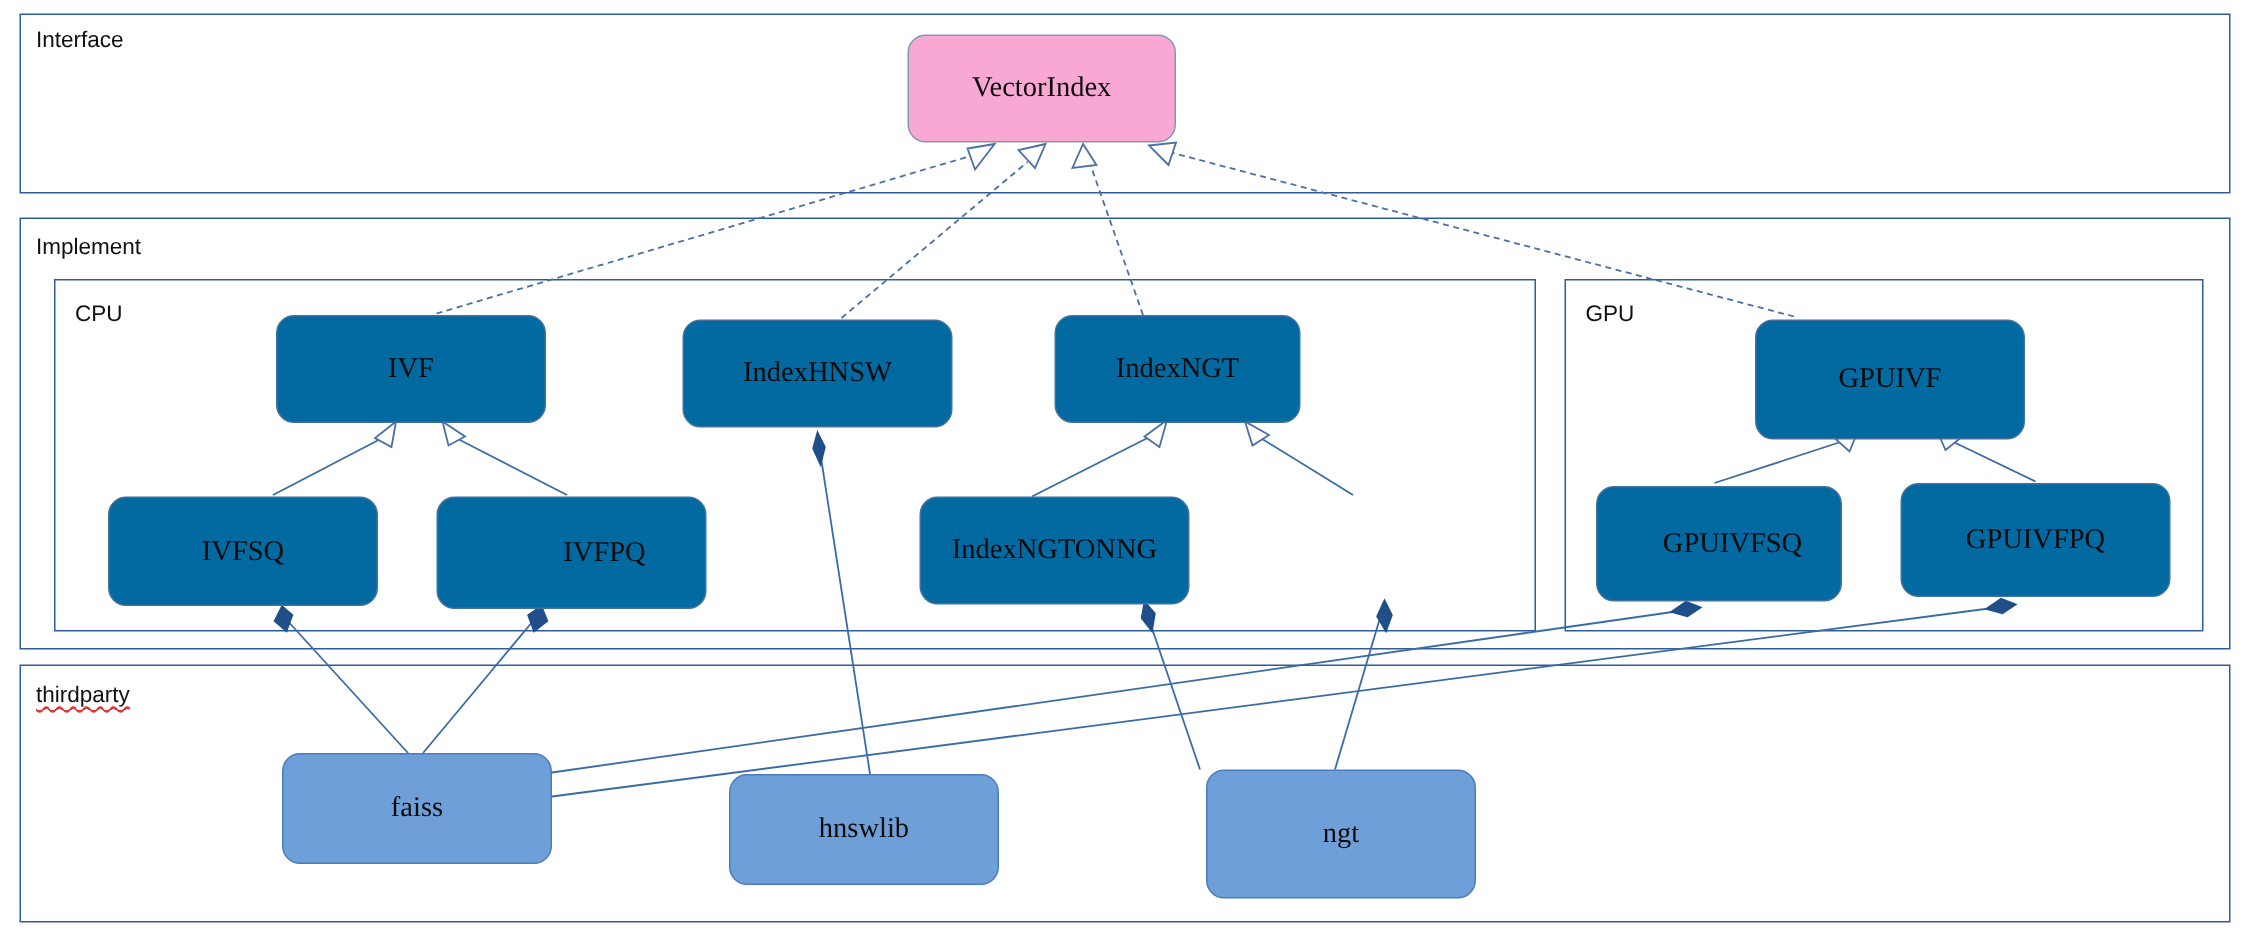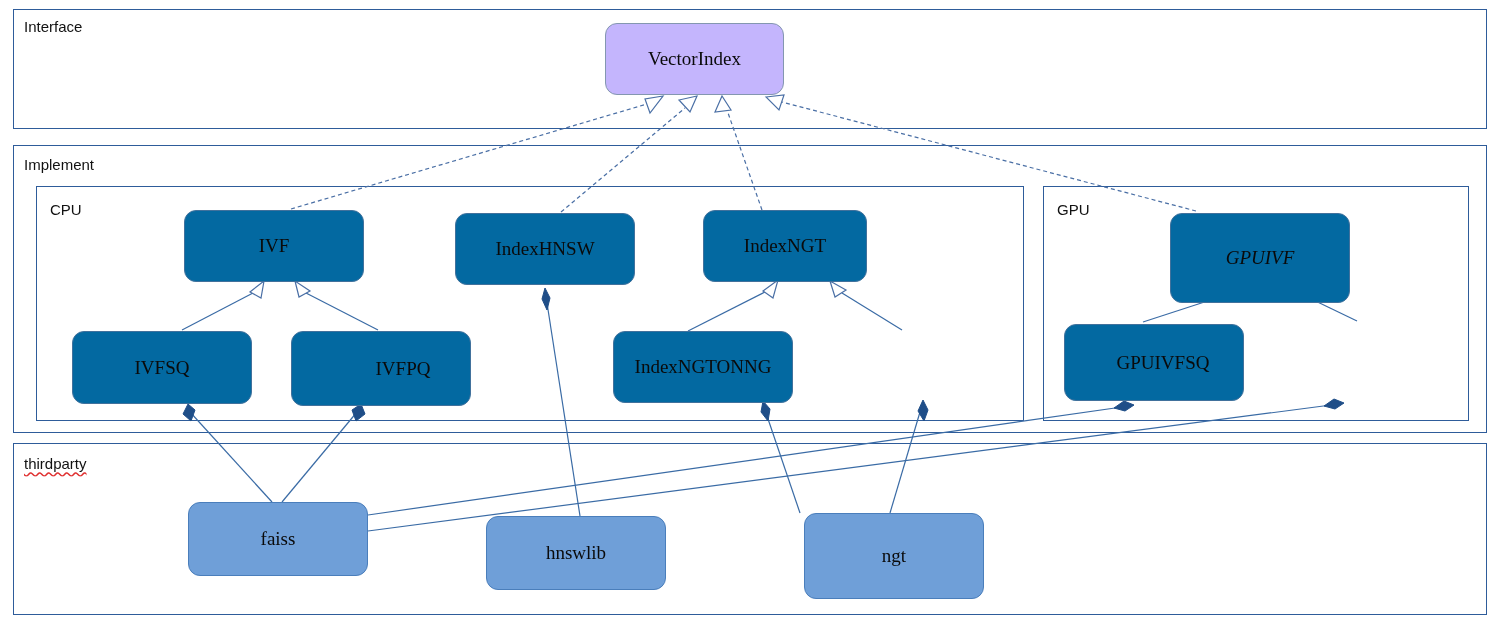--- a/index.html
+++ b/index.html
@@ -50,21 +50,21 @@
   }
   .node.green {
     background: #0369a1;
     border: 1px solid #41719C;
   }
   .node.blue {
     background: #6F9FD8;
     border: 1px solid #4A7EBB;
   }
   .node.pink {
-    background: #c4b5fd;
+    background: #f9a8d4;
     border: 1px solid #8497B0;
   }
   
   #edges {
     position: absolute;
     left: 0;
     top: 0;
     width: 1503px;
     height: 628px;
     pointer-events: none;
@@ -208,41 +208,44 @@
   </div>
 
   <div class="node green" style="left:455px; top:213px; width:180px; height:72px;">
     <span>IndexHNSW</span>
   </div>
 
   <div class="node green" style="left:703px; top:210px; width:164px; height:72px;">
     <span>IndexNGT</span>
   </div>
 
-  <div class="node green" style="left:1170px; top:213px; width:180px; height:90px;font-style:italic;">
+  <div class="node green" style="left:1170px; top:213px; width:180px; height:80px;">
     <span>GPUIVF</span>
   </div>
 
   <div class="node green" style="left:72px; top:331px; width:180px; height:73px;">
     <span>IVFSQ</span>
   </div>
 
   <div class="node green" style="left:291px; top:331px; width:180px; height:75px;padding-left:44px;">
     <span>IVFPQ</span>
   </div>
 
   <div class="node green" style="left:613px; top:331px; width:180px; height:72px;">
     <span>IndexNGTONNG</span>
   </div>
 
 
-  <div class="node green" style="left:1064px; top:324px; width:180px; height:77px;padding-left:18px;">
+  <div class="node green" style="left:1064px; top:324px; width:164px; height:77px;padding-left:18px;">
     <span>GPUIVFSQ</span>
   </div>
 
+  <div class="node green" style="left:1267px; top:322px; width:180px; height:76px;">
+    <span>GPUIVFPQ</span>
+  </div>
 
   <div class="node blue" style="left:188px; top:502px; width:180px; height:74px;">
     <span>faiss</span>
   </div>
 
   <div class="node blue" style="left:486px; top:516px; width:180px; height:74px;">
     <span>hnswlib</span>
   </div>
 
   <div class="node blue" style="left:804px; top:513px; width:180px; height:86px;">

